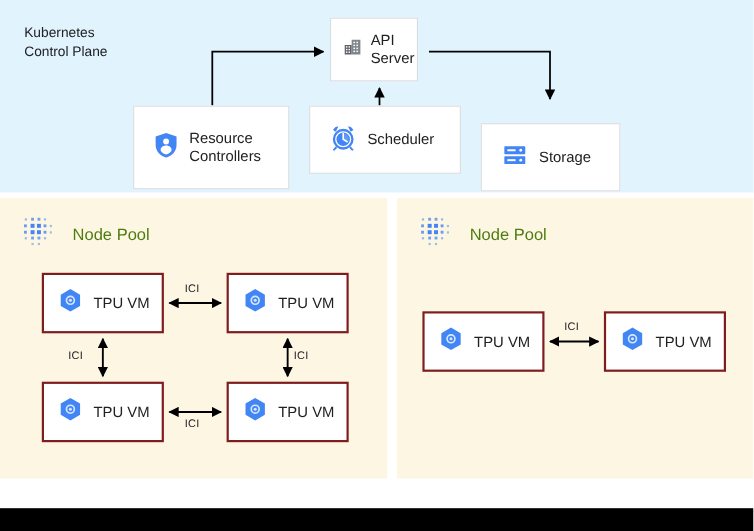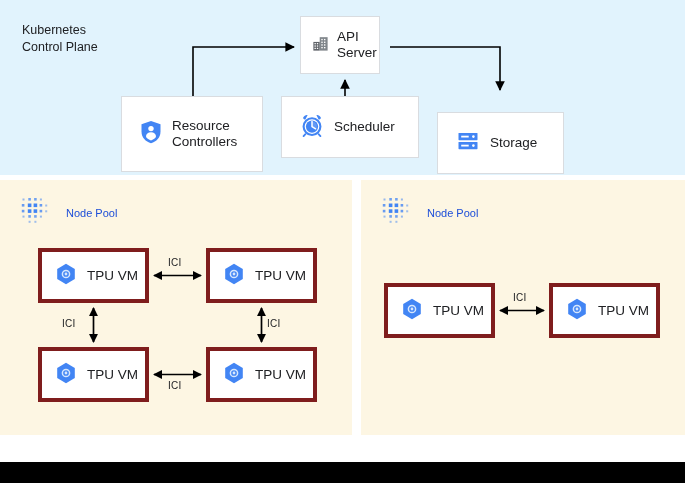--- a/index.html
+++ b/index.html
@@ -117,28 +117,28 @@
 
   .np-header {
     position: absolute;
     left: 18px;
     top: 14px;
     display: flex;
     align-items: center;
     gap: 14px;
   }
   .np-title {
-    font-size: 11px;
-    color: #1d4ed8;
+    font-size: 15px;
+    color: #4d7c0f;
   }
 
   .vm {
     position: absolute;
     background: #ffffff;
-    border: 4px solid #7f1d1d;
+    border: 2px solid #7f1d1d;
     box-sizing: border-box;
     display: flex;
     align-items: center;
     gap: 11px;
     padding-left: 14px;
   }
   .vm-label {
     font-size: 13.5px;
     color: #202124;
   }

